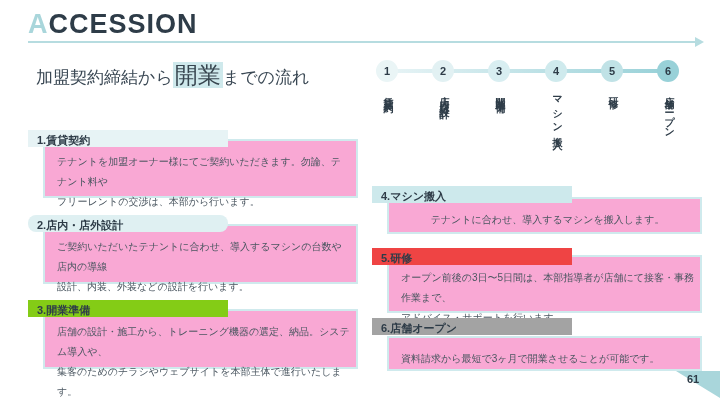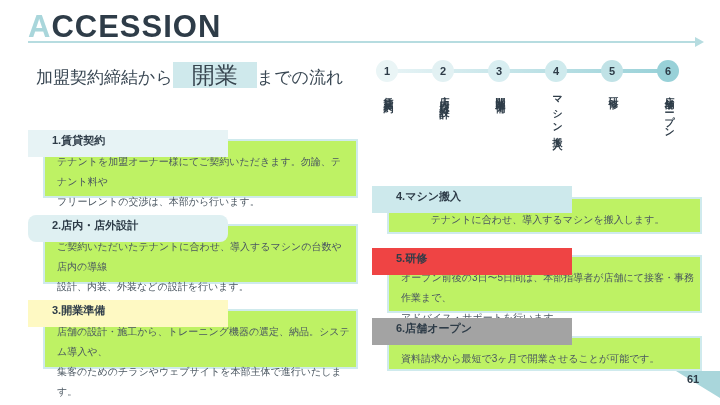--- a/index.html
+++ b/index.html
@@ -4,39 +4,39 @@
 <style>
   html,body { margin:0; padding:0; background:#e9ecef; }
   .slide {
     position:relative; width:720px; height:405px; background:#ffffff;
     overflow:hidden; font-family:"Liberation Sans","DejaVu Sans",sans-serif;
     margin:0 auto;
   }
   
   .brand {
     position:absolute; left:28px; top:9px;
-    font-size:31px; font-weight:800; letter-spacing:1px; color:#2e3c48;
+    font-size:27px; font-weight:800; letter-spacing:1px; color:#2e3c48;
   }
   .brand .accent { color:#a9d6db; }
   .header-line {
     position:absolute; left:28px; top:41px; width:667px; height:2px;
     background:#b6dce0;
   }
   .arrow-head {
     position:absolute; left:695px; top:37px; width:0; height:0;
     border-left:9px solid #b6dce0;
     border-top:5px solid transparent; border-bottom:5px solid transparent;
   }
   
   .title {
     position:absolute; left:36px; top:60px; color:#3a4854;
     font-size:17px; font-weight:500; white-space:nowrap;
   }
   .title .hl {
-    font-size:23px; background:#cfe9ec; padding:0 19px; color:#37454f;
+    font-size:23px; background:#cfe9ec; padding:0 2px; color:#37454f;
   }
   .subtitle {
     position:absolute; left:40px; top:96px; font-size:10px; color:#45525c;
   }
   
   .tl-line {
     position:absolute; left:387px; top:69px; width:281px; height:4px;
     background:linear-gradient(to right,#e8f4f6,#98d1d8);
   }
   .tl-circle {
@@ -45,26 +45,26 @@
     color:#2e3c48;
   }
   .tl-label {
     position:absolute; top:89px;
     writing-mode:vertical-rl; text-orientation:upright;
     font-size:10px; font-weight:700; color:#2e3c48; letter-spacing:2px;
     white-space:nowrap;
   }
   
   .step-heading {
-    position:absolute; width:200px; height:27px; z-index:2;
+    position:absolute; width:200px; height:17px; z-index:2;
     font-size:11px; font-weight:700; color:#2e3c48; line-height:21px;
-    padding-left:24px; box-sizing:border-box; white-space:nowrap;
+    padding-left:9px; box-sizing:border-box; white-space:nowrap;
   }
   .step-body {
-    position:absolute; width:315px; background:#bef264; z-index:1;
+    position:absolute; width:315px; background:#f9a8d4; z-index:1;
     border:2px solid #cfeaed; box-sizing:border-box;
     font-size:10px; line-height:20px; color:#4a5660;
     padding:11px 6px 0 12px; white-space:pre-line;
   }
   .col-left  .step-heading { left:28px; }
   .col-left  .step-body    { left:43px; }
   .col-right .step-heading { left:372px; }
   .col-right .step-body    { left:387px; }
   
   .corner {
@@ -110,21 +110,21 @@
 
   <div class="col-left">
     <div class="step-heading" style="top: 130px; background: rgb(231, 243, 245);">1.賃貸契約</div>
     <div class="step-body" style="top:139px; height:59px;">テナントを加盟オーナー様にてご契約いただきます。勿論、テナント料や
 フリーレントの交渉は、本部から行います。</div>
 
     <div class="step-heading" style="top: 215px; background: rgb(223, 240, 242); border-radius: 8px;">2.店内・店外設計</div>
     <div class="step-body" style="top:224px; height:60px;">ご契約いただいたテナントに合わせ、導入するマシンの台数や店内の導線
 設計、内装、外装などの設計を行います。</div>
 
-    <div class="step-heading" style="top: 300px; background: #fef9c3;">3.開業準備</div>
+    <div class="step-heading" style="top: 300px; background: #84cc16;">3.開業準備</div>
     <div class="step-body" style="top:309px; height:60px;">店舗の設計・施工から、トレーニング機器の選定、納品。システム導入や、
 集客のためのチラシやウェブサイトを本部主体で進行いたします。</div>
   </div>
 
   <div class="col-right">
     <div class="step-heading" style="top: 186px; background: rgb(205, 233, 236);">4.マシン搬入</div>
     <div class="step-body" style="top:197px; height:37px;text-align:center;">テナントに合わせ、導入するマシンを搬入します。</div>
 
     <div class="step-heading" style="top: 248px; background: #ef4444;">5.研修</div>
     <div class="step-body" style="top:255px; height:58px;">オープン前後の3日〜5日間は、本部指導者が店舗にて接客・事務作業まで、

